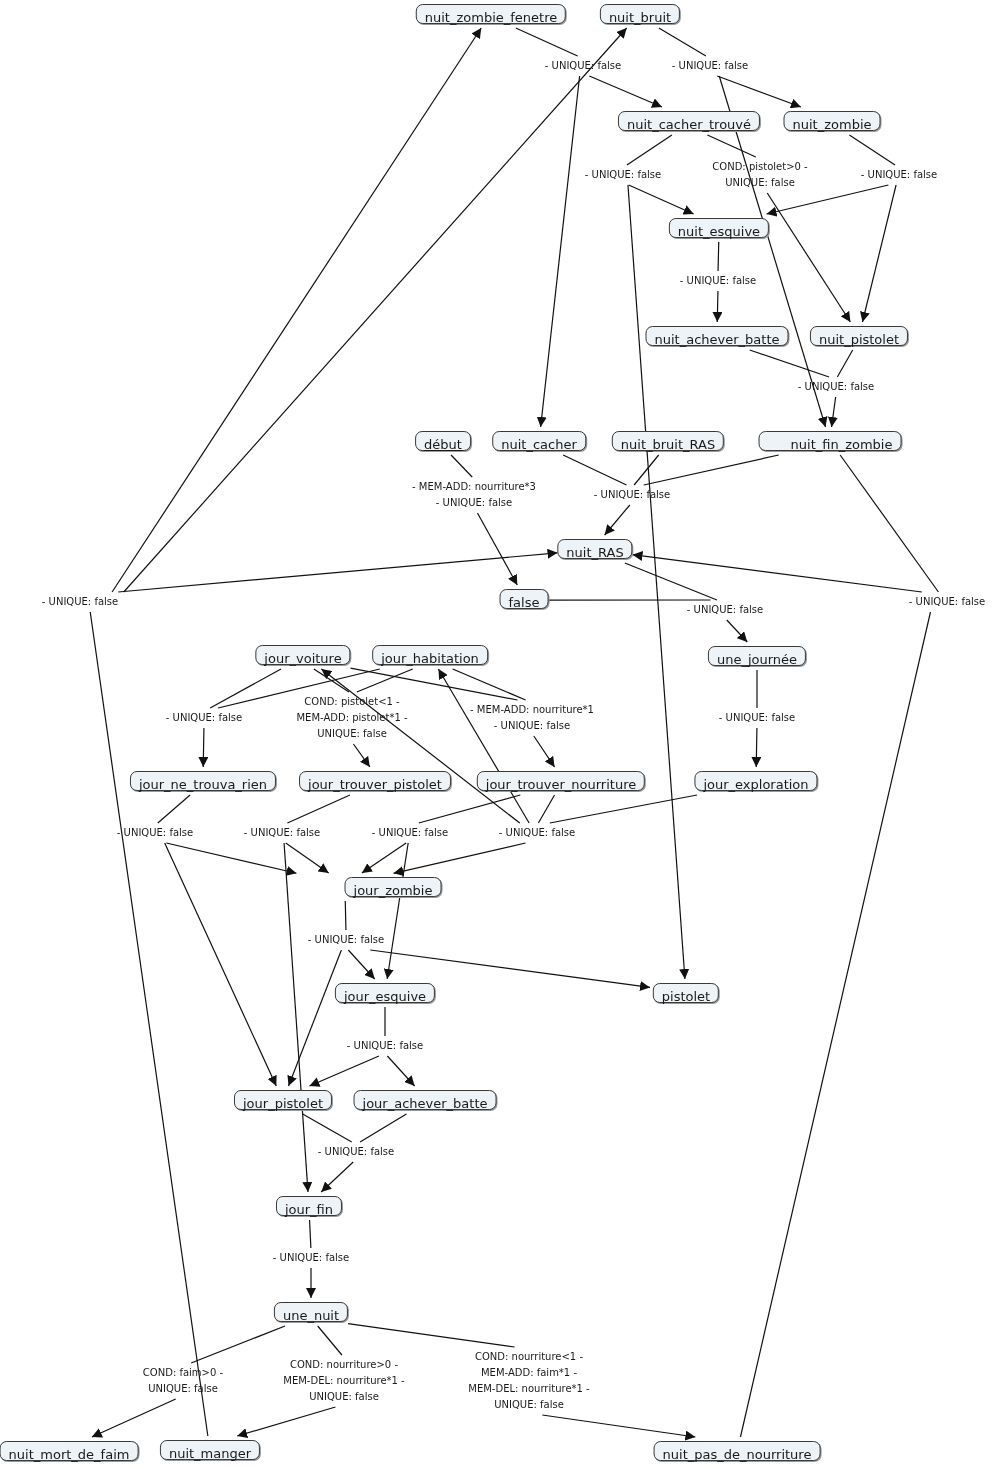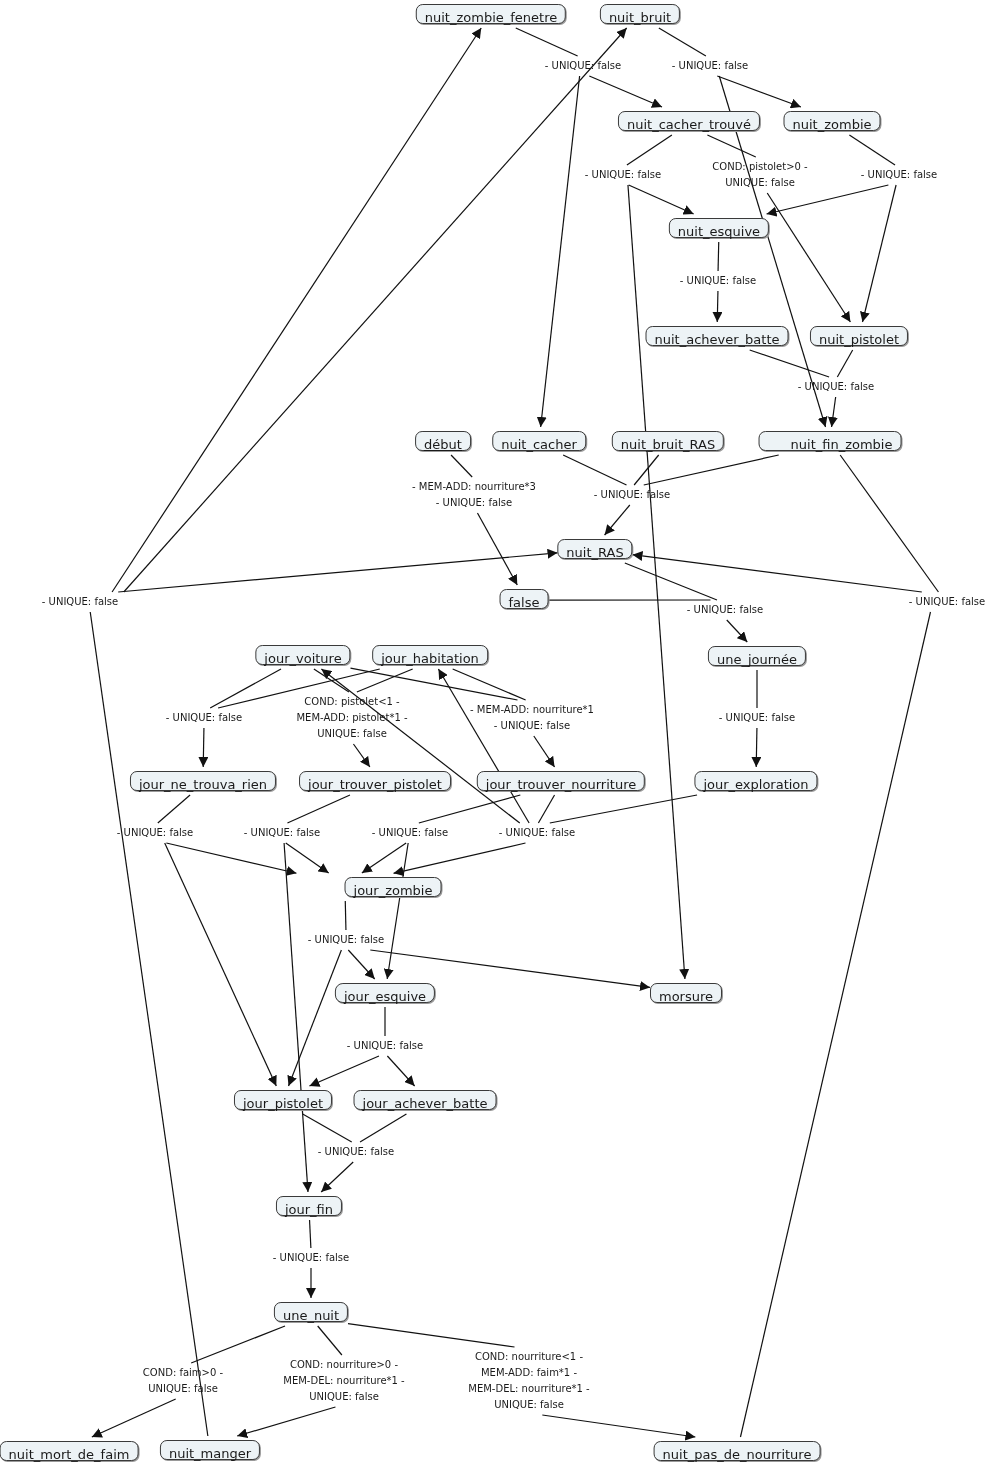--- a/index.html
+++ b/index.html
@@ -119,22 +119,22 @@
     <div class="node" style="left: 595px; top: 549px;">nuit_RAS</div>
     <div class="node" style="left: 524px; top: 599px;">false</div>
     <div class="node" style="left: 757px; top: 656px;">une_journée</div>
     <div class="node" style="left: 303px; top: 655px;">jour_voiture</div>
     <div class="node" style="left: 430px; top: 655px;">jour_habitation</div>
     <div class="node" style="left: 203px; top: 781px;">jour_ne_trouva_rien</div>
     <div class="node" style="left: 375px; top: 781px;">jour_trouver_pistolet</div>
     <div class="node" style="left: 561px; top: 781px;">jour_trouver_nourriture</div>
     <div class="node" style="left: 756px; top: 781px;">jour_exploration</div>
     <div class="node" style="left: 345px; top: 887px; margin-left: 48px;">jour_zombie</div>
-    <div class="node" style="left: 686px; top: 993px;">morsure</div>
-    <div class="node" style="left: 385px; top: 993px; border-radius: 8px;">jour_esquive</div>
+    <div class="node" style="left: 686px; top: 993px;">pistolet</div>
+    <div class="node" style="left: 385px; top: 993px;">jour_esquive</div>
     <div class="node" style="left: 283px; top: 1100px;">jour_pistolet</div>
     <div class="node" style="left: 425px; top: 1100px;">jour_achever_batte</div>
     <div class="node" style="left: 309px; top: 1206px;">jour_fin</div>
     <div class="node" style="left: 311px; top: 1312px;">une_nuit</div>
     <div class="node" style="left: 69px; top: 1451px;">nuit_mort_de_faim</div>
     <div class="node" style="left: 210px; top: 1450px;">nuit_manger</div>
     <div class="node" style="left: 737px; top: 1451px;">nuit_pas_de_nourriture</div>
   </div>
 <div id="labels">
     <div class="elabel" style="left: 583px; top: 66px;"><span>- UNIQUE: false</span></div>

